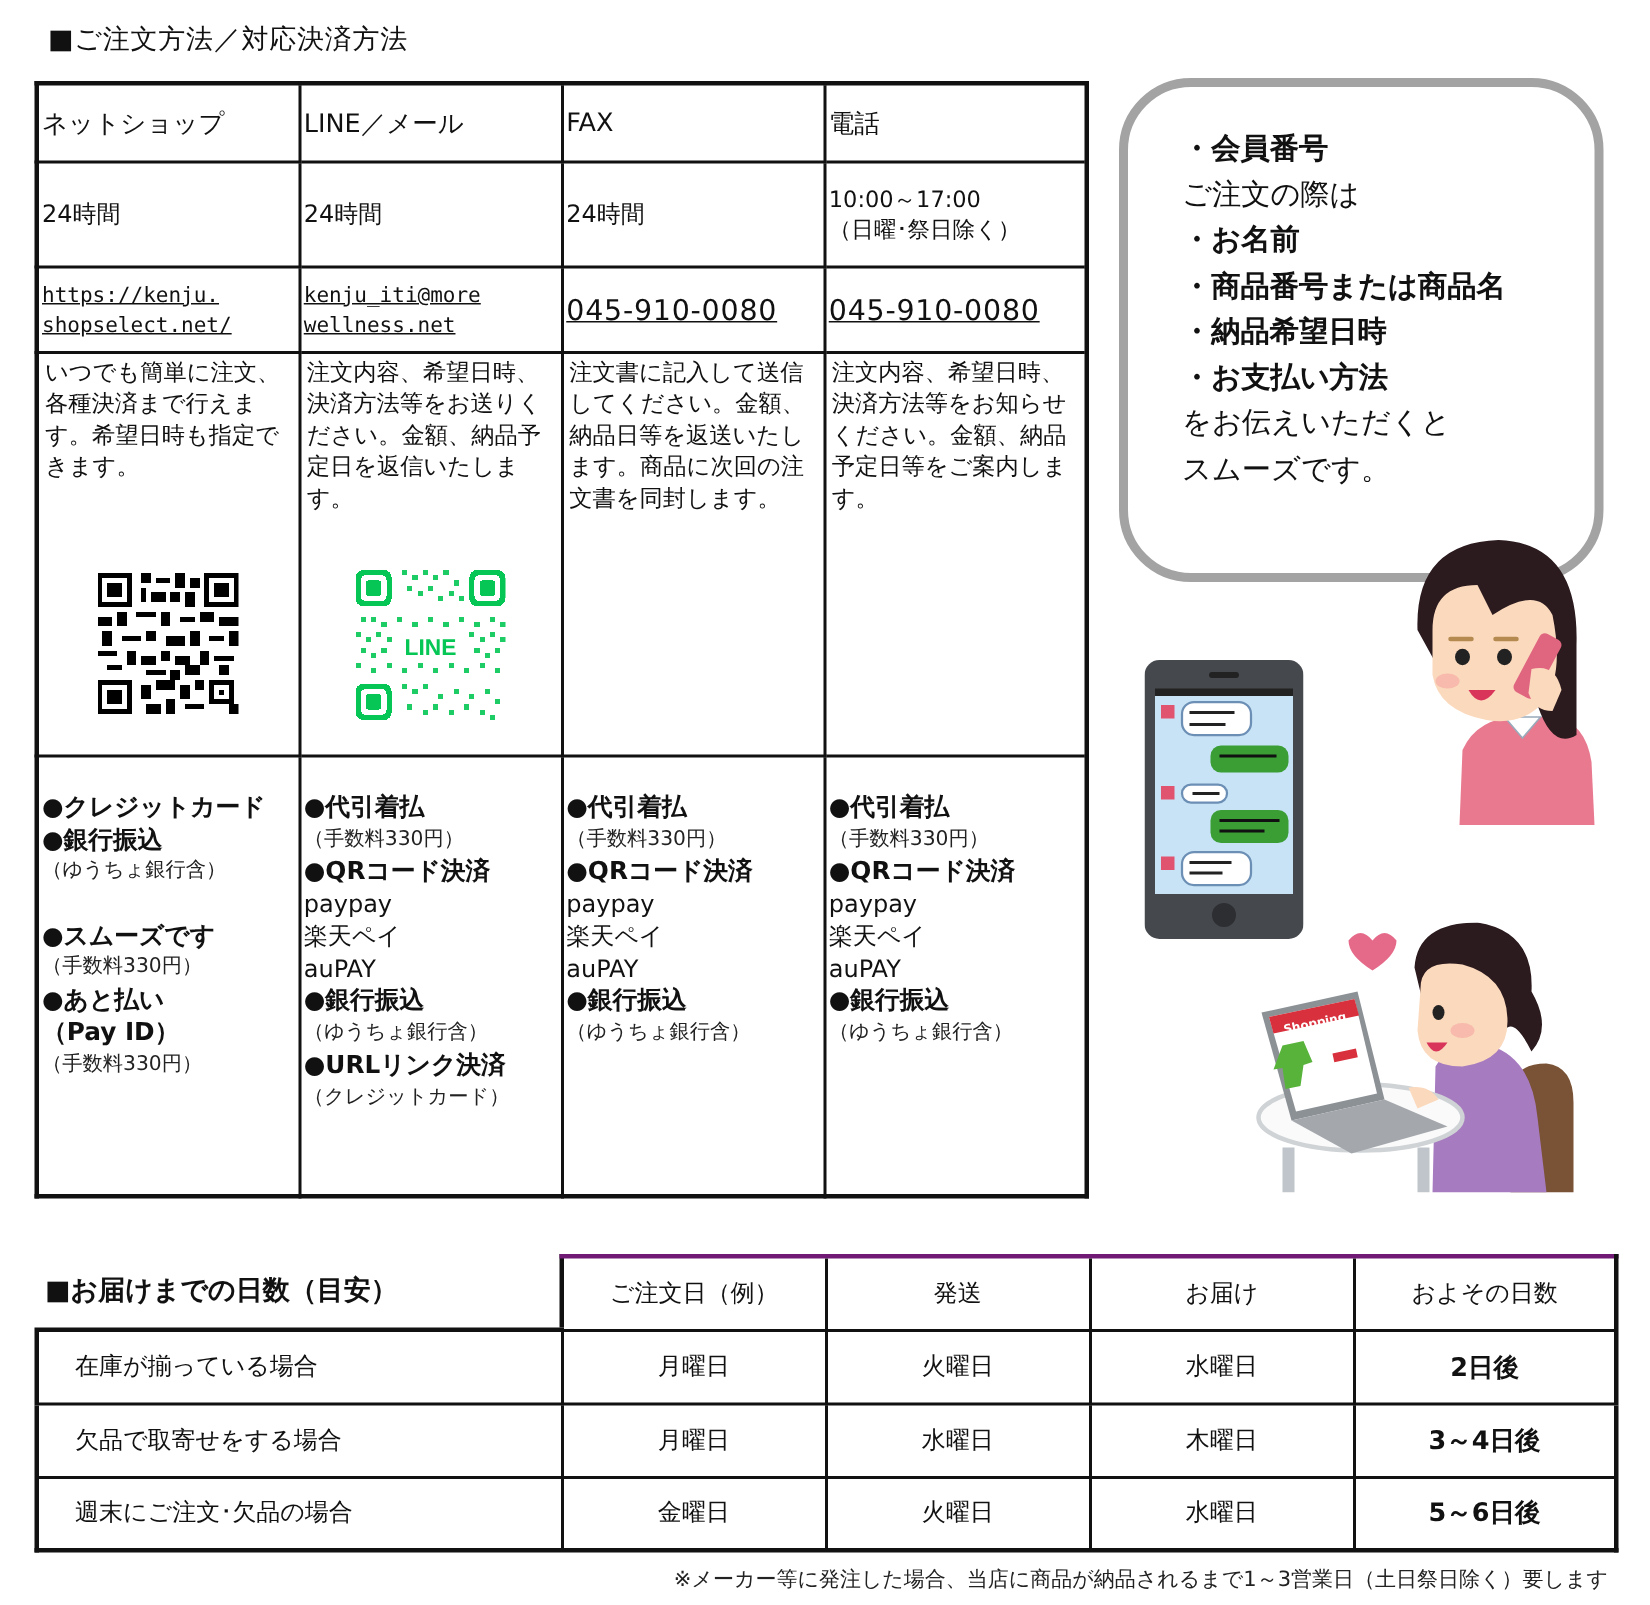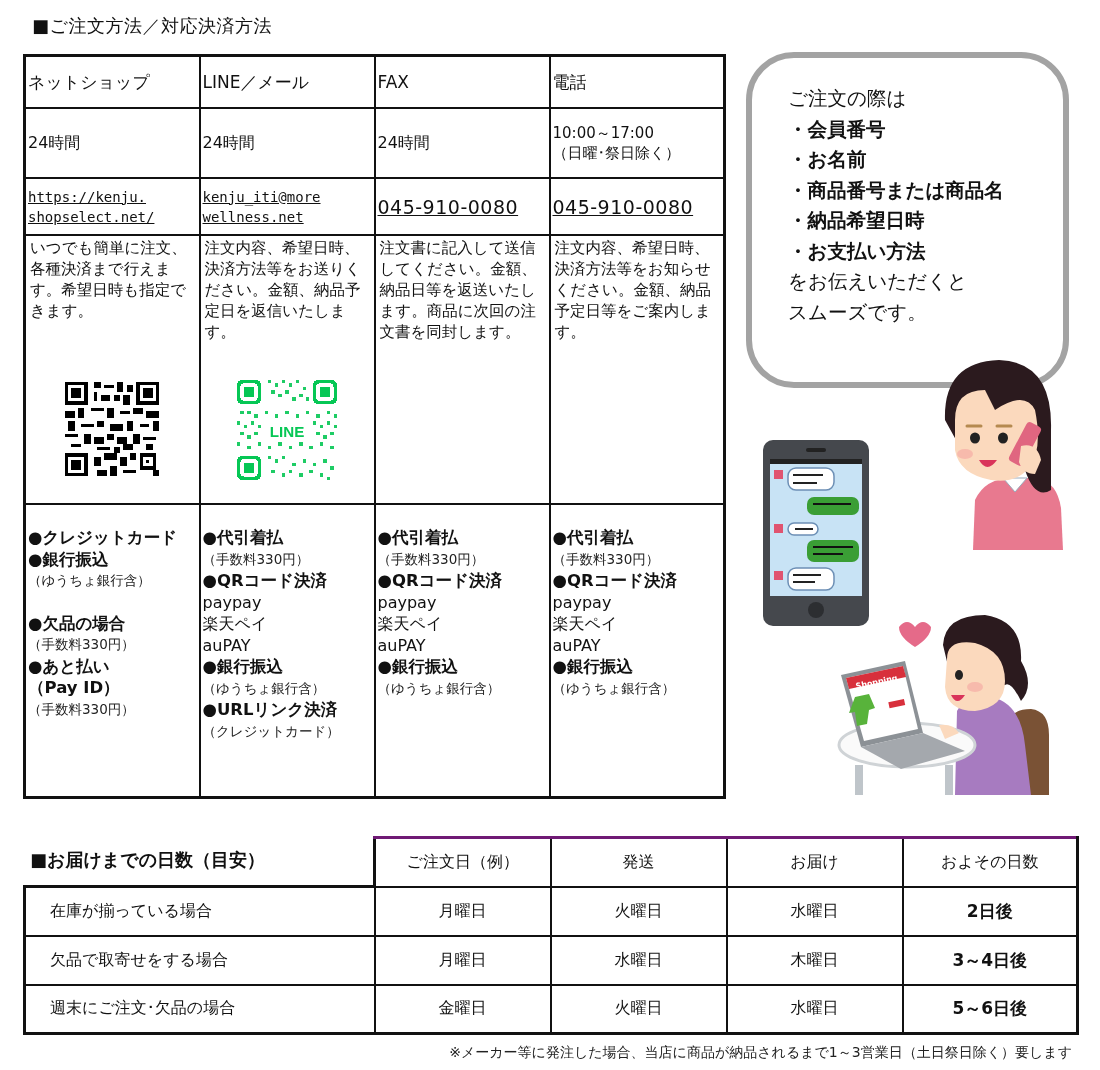--- a/index.html
+++ b/index.html
@@ -266,21 +266,21 @@
     <td>
       <span class="desc-text">注文内容、希望日時、決済方法等をお知らせください。金額、納品予定日等をご案内します。</span>
     </td>
   </tr>
   <tr class="row-pay">
     <td>
           <span class="pay-main">●クレジットカード</span>
           <span class="pay-main">●銀行振込</span>
           <span class="pay-sub">（ゆうちょ銀行含）</span>
           <span class="pay-gap"></span>
-          <span class="pay-main">●欠品の場合</span>
+          <span class="pay-main">●スムーズです</span>
           <span class="pay-sub">（手数料330円）</span>
           <span class="pay-main">●あと払い</span>
           <span class="pay-main">（Pay ID）</span>
           <span class="pay-sub">（手数料330円）</span>
         </td>
     <td>
           <span class="pay-main">●代引着払</span>
           <span class="pay-sub">（手数料330円）</span>
           <span class="pay-main">●QRコード決済</span>
           <span class="pay-plain">paypay</span>
@@ -309,22 +309,22 @@
           <span class="pay-plain">楽天ペイ</span>
           <span class="pay-plain">auPAY</span>
           <span class="pay-main">●銀行振込</span>
           <span class="pay-sub">（ゆうちょ銀行含）</span>
         </td>
   </tr>
 </tbody>
   </table>
 
 <div class="bubble">
+  <span class="item bullet-item">・会員番号</span>
   <span class="item">ご注文の際は</span>
-  <span class="item bullet-item">・会員番号</span>
   <span class="item bullet-item">・お名前</span>
   <span class="item bullet-item">・商品番号または商品名</span>
   <span class="item bullet-item">・納品希望日時</span>
   <span class="item bullet-item">・お支払い方法</span>
   <span class="item">をお伝えいただくと</span>
   <span class="item">スムーズです。</span>
 </div>
 
 <svg class="illus" style="left:925px;top:350px" width="150" height="200" viewBox="0 0 150 200">
   <path d="M48 200 L50 150 Q60 128 88 128 L112 128 Q132 132 136 158 L138 200 Z" fill="#e8798f"></path>

